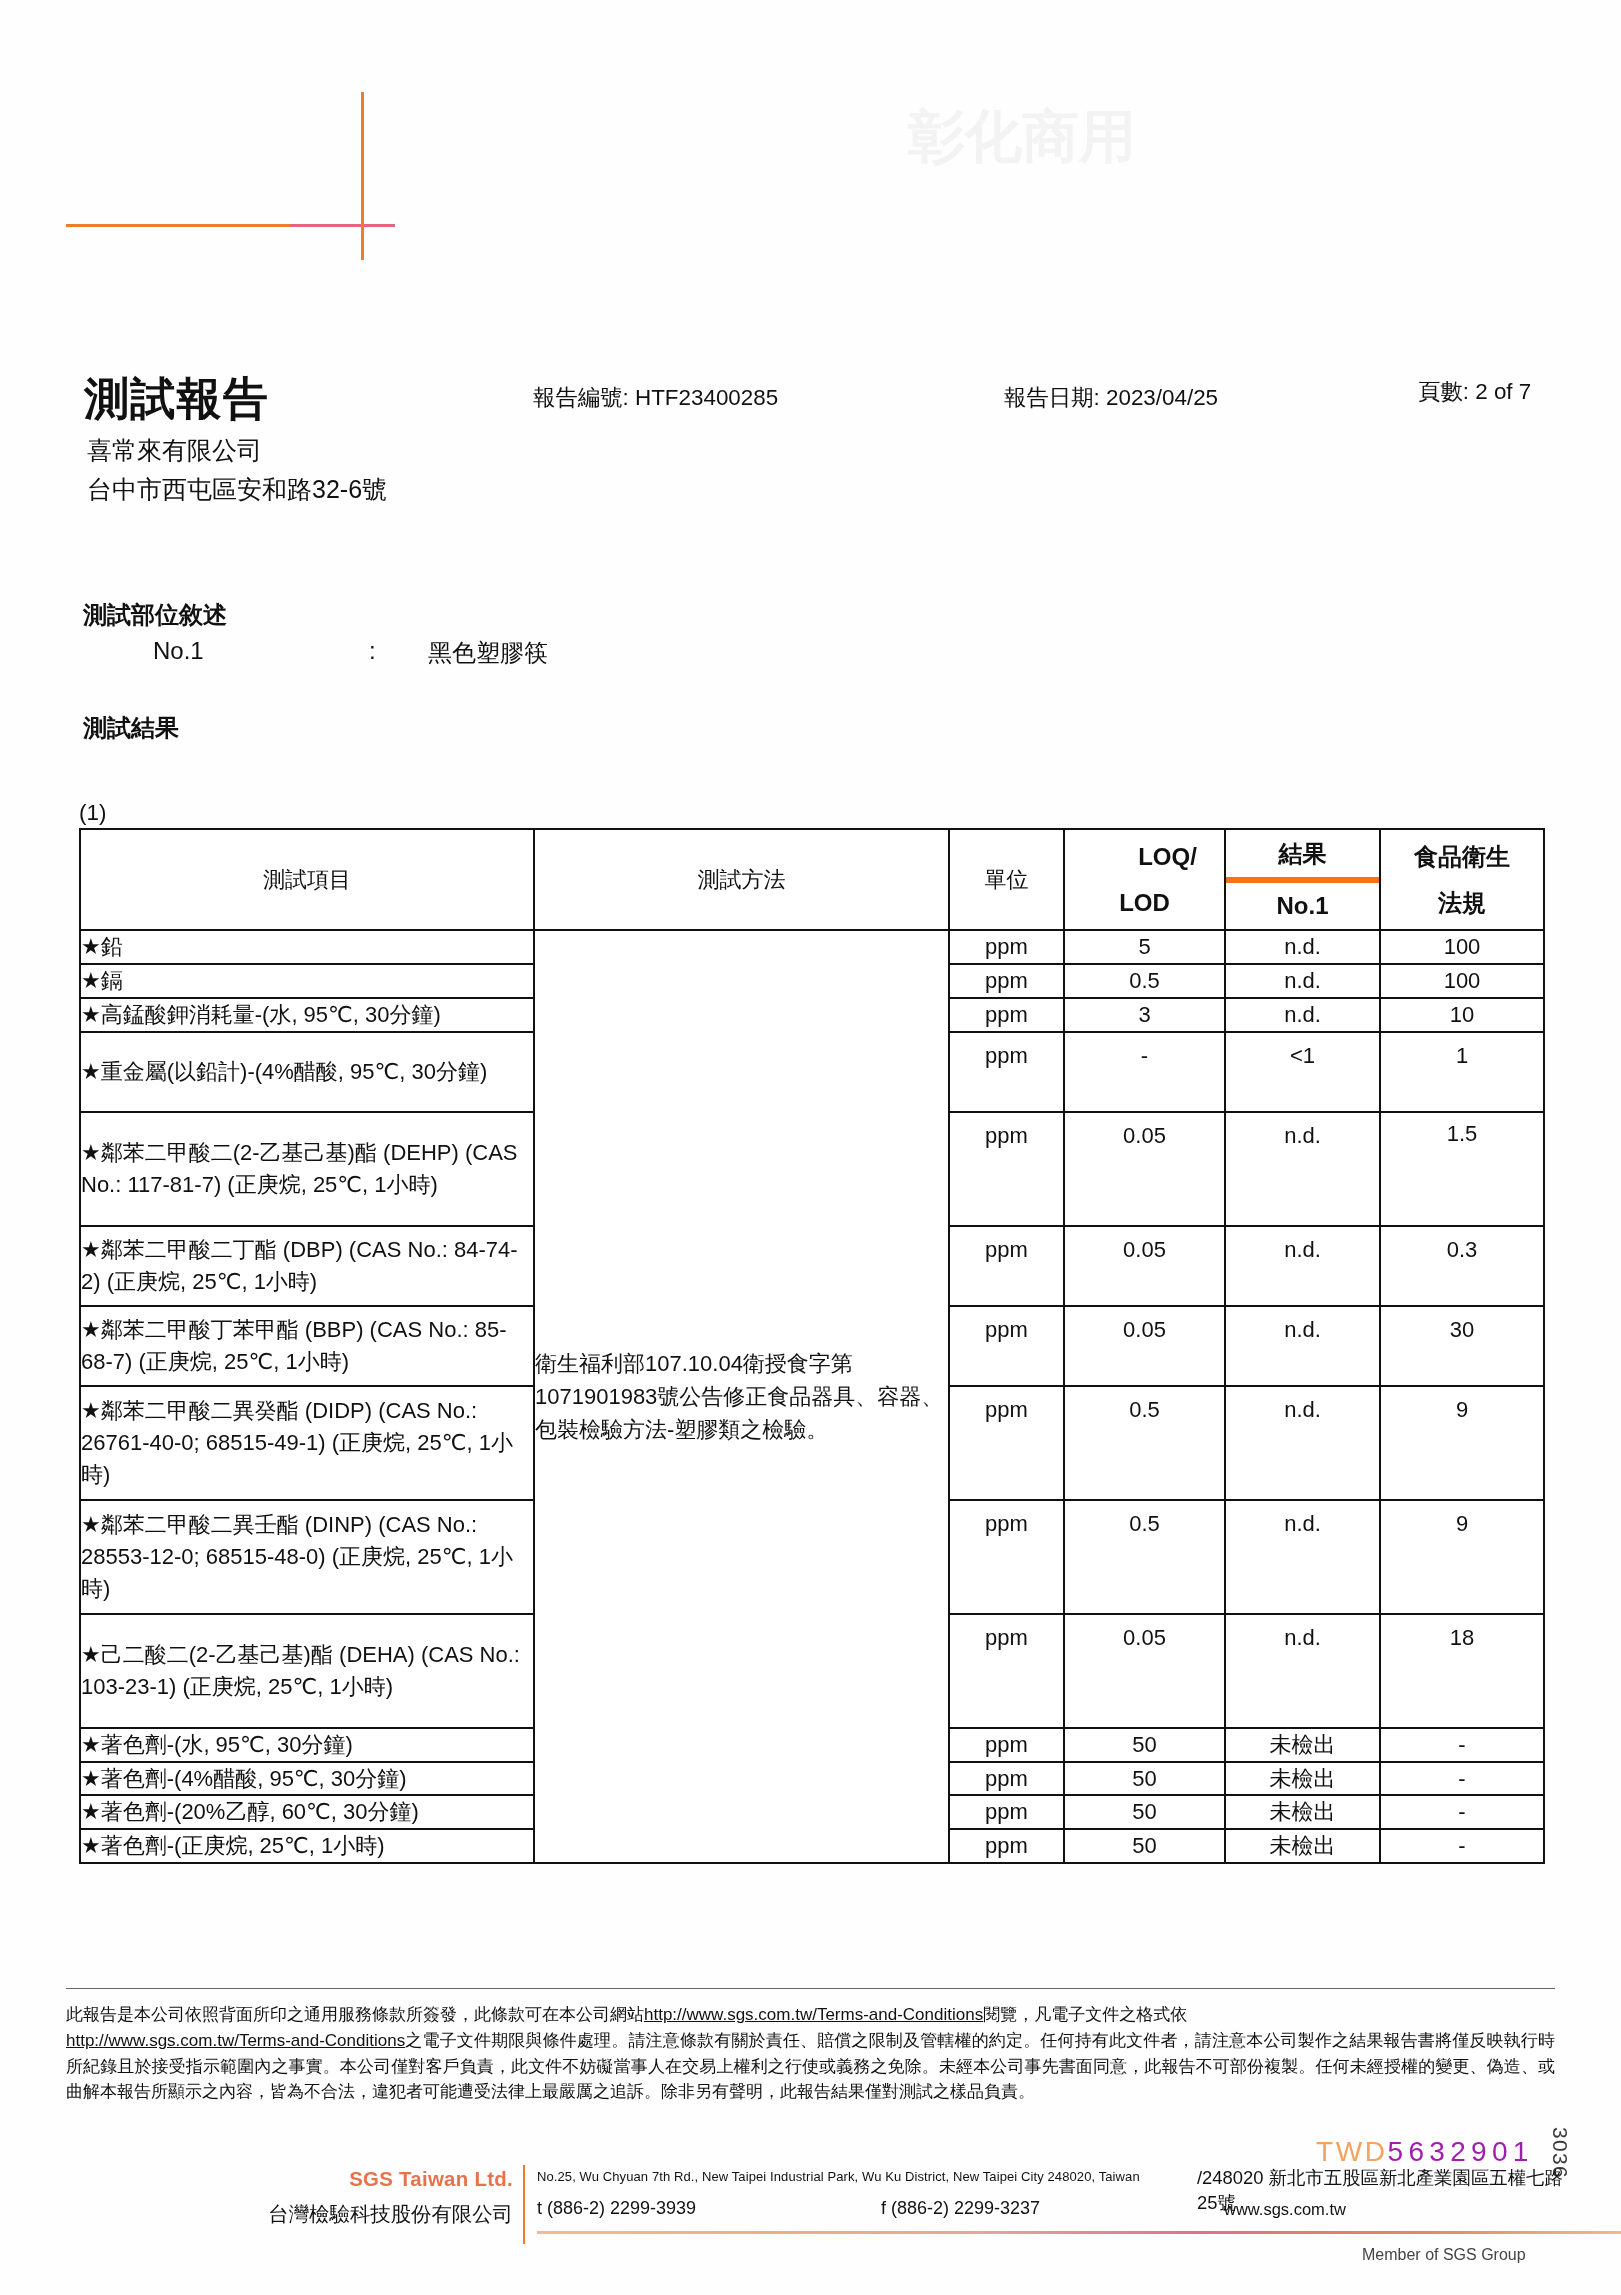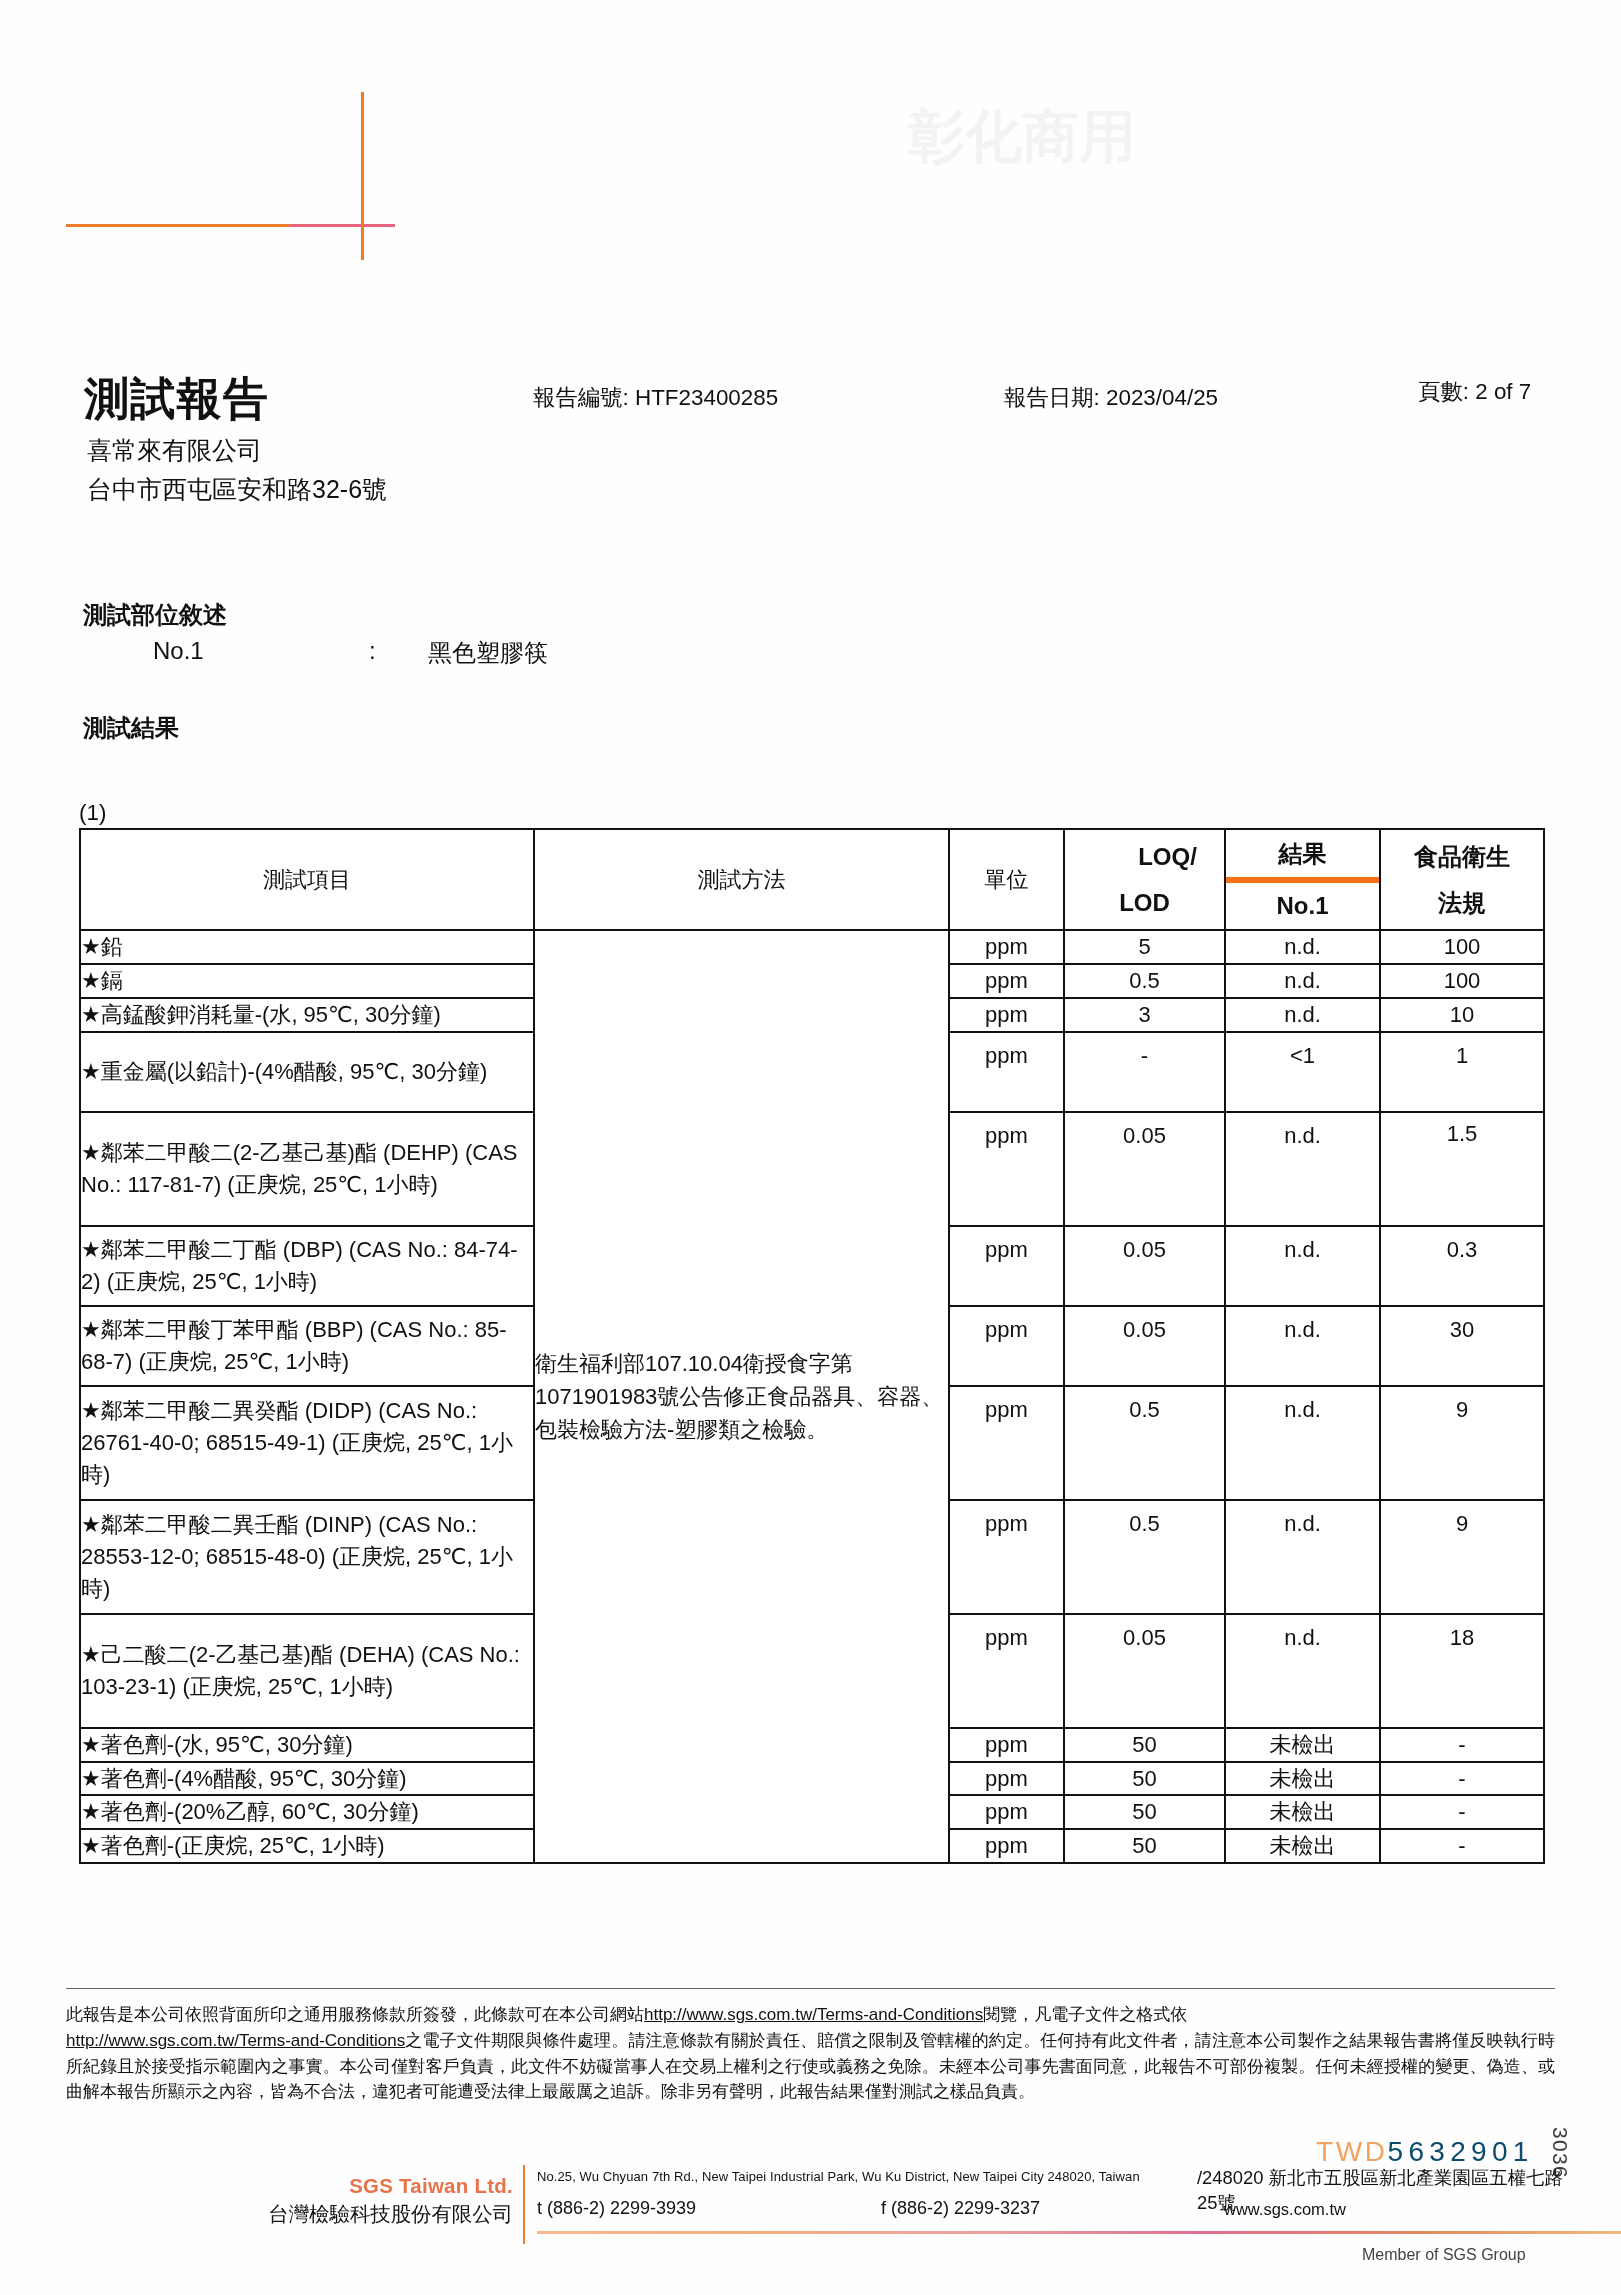--- a/index.html
+++ b/index.html
@@ -81,32 +81,32 @@
     position:absolute; left:66px; top:2002px; width:1489px;
     font-size:17px; line-height:1.52; text-align:justify;
   }
   .disclaimer u { text-decoration:underline; }
 
   .twd {
     position:absolute; left:1316px; top:2136px;
     font-size:28px; letter-spacing:2.6px; font-weight:normal;
   }
   .twd .pfx { color:#f2a35e; }
-  .twd .num { color:#0c4a6e; letter-spacing:5.3px; }
+  .twd .num { color:#a21caf; letter-spacing:5.3px; }
   .side-code {
     position:absolute; left:1572px; top:2127px;
     font-size:21px; color:#3a3a3a;
     transform:rotate(90deg); transform-origin:left top;
     letter-spacing:1.3px;
   }
 
   .footer-block { position:absolute; left:197px; top:2168px; width:1382px; }
   .f-sgsname {
     position:absolute; left:99px; top:0px; width:217px; text-align:right;
-    font-size:20.4px; font-weight:bold; color:#e8724a; letter-spacing:0.3px;margin-top:7px;
+    font-size:20.4px; font-weight:bold; color:#e8724a; letter-spacing:0.3px;
   }
   .f-twname {
     position:absolute; left:-105px; top:32px; width:421px; text-align:right;
     font-size:20.4px; color:#111;
   }
   .f-vline { position:absolute; left:326px; top:-2.6px; width:2px; height:79px; background:#f07c2a; }
   .f-addr-en { position:absolute; left:340px; top:1.3px; font-size:13px; color:#111; letter-spacing:0.1px; }
   .f-addr-zh { position:absolute; left:1000px; top:-2.6px; font-size:18.4px; color:#111; }
   .f-tel { position:absolute; left:340px; top:30px; font-size:18px; color:#111; }
   .f-fax { position:absolute; left:684px; top:30px; font-size:18px; color:#111; }

